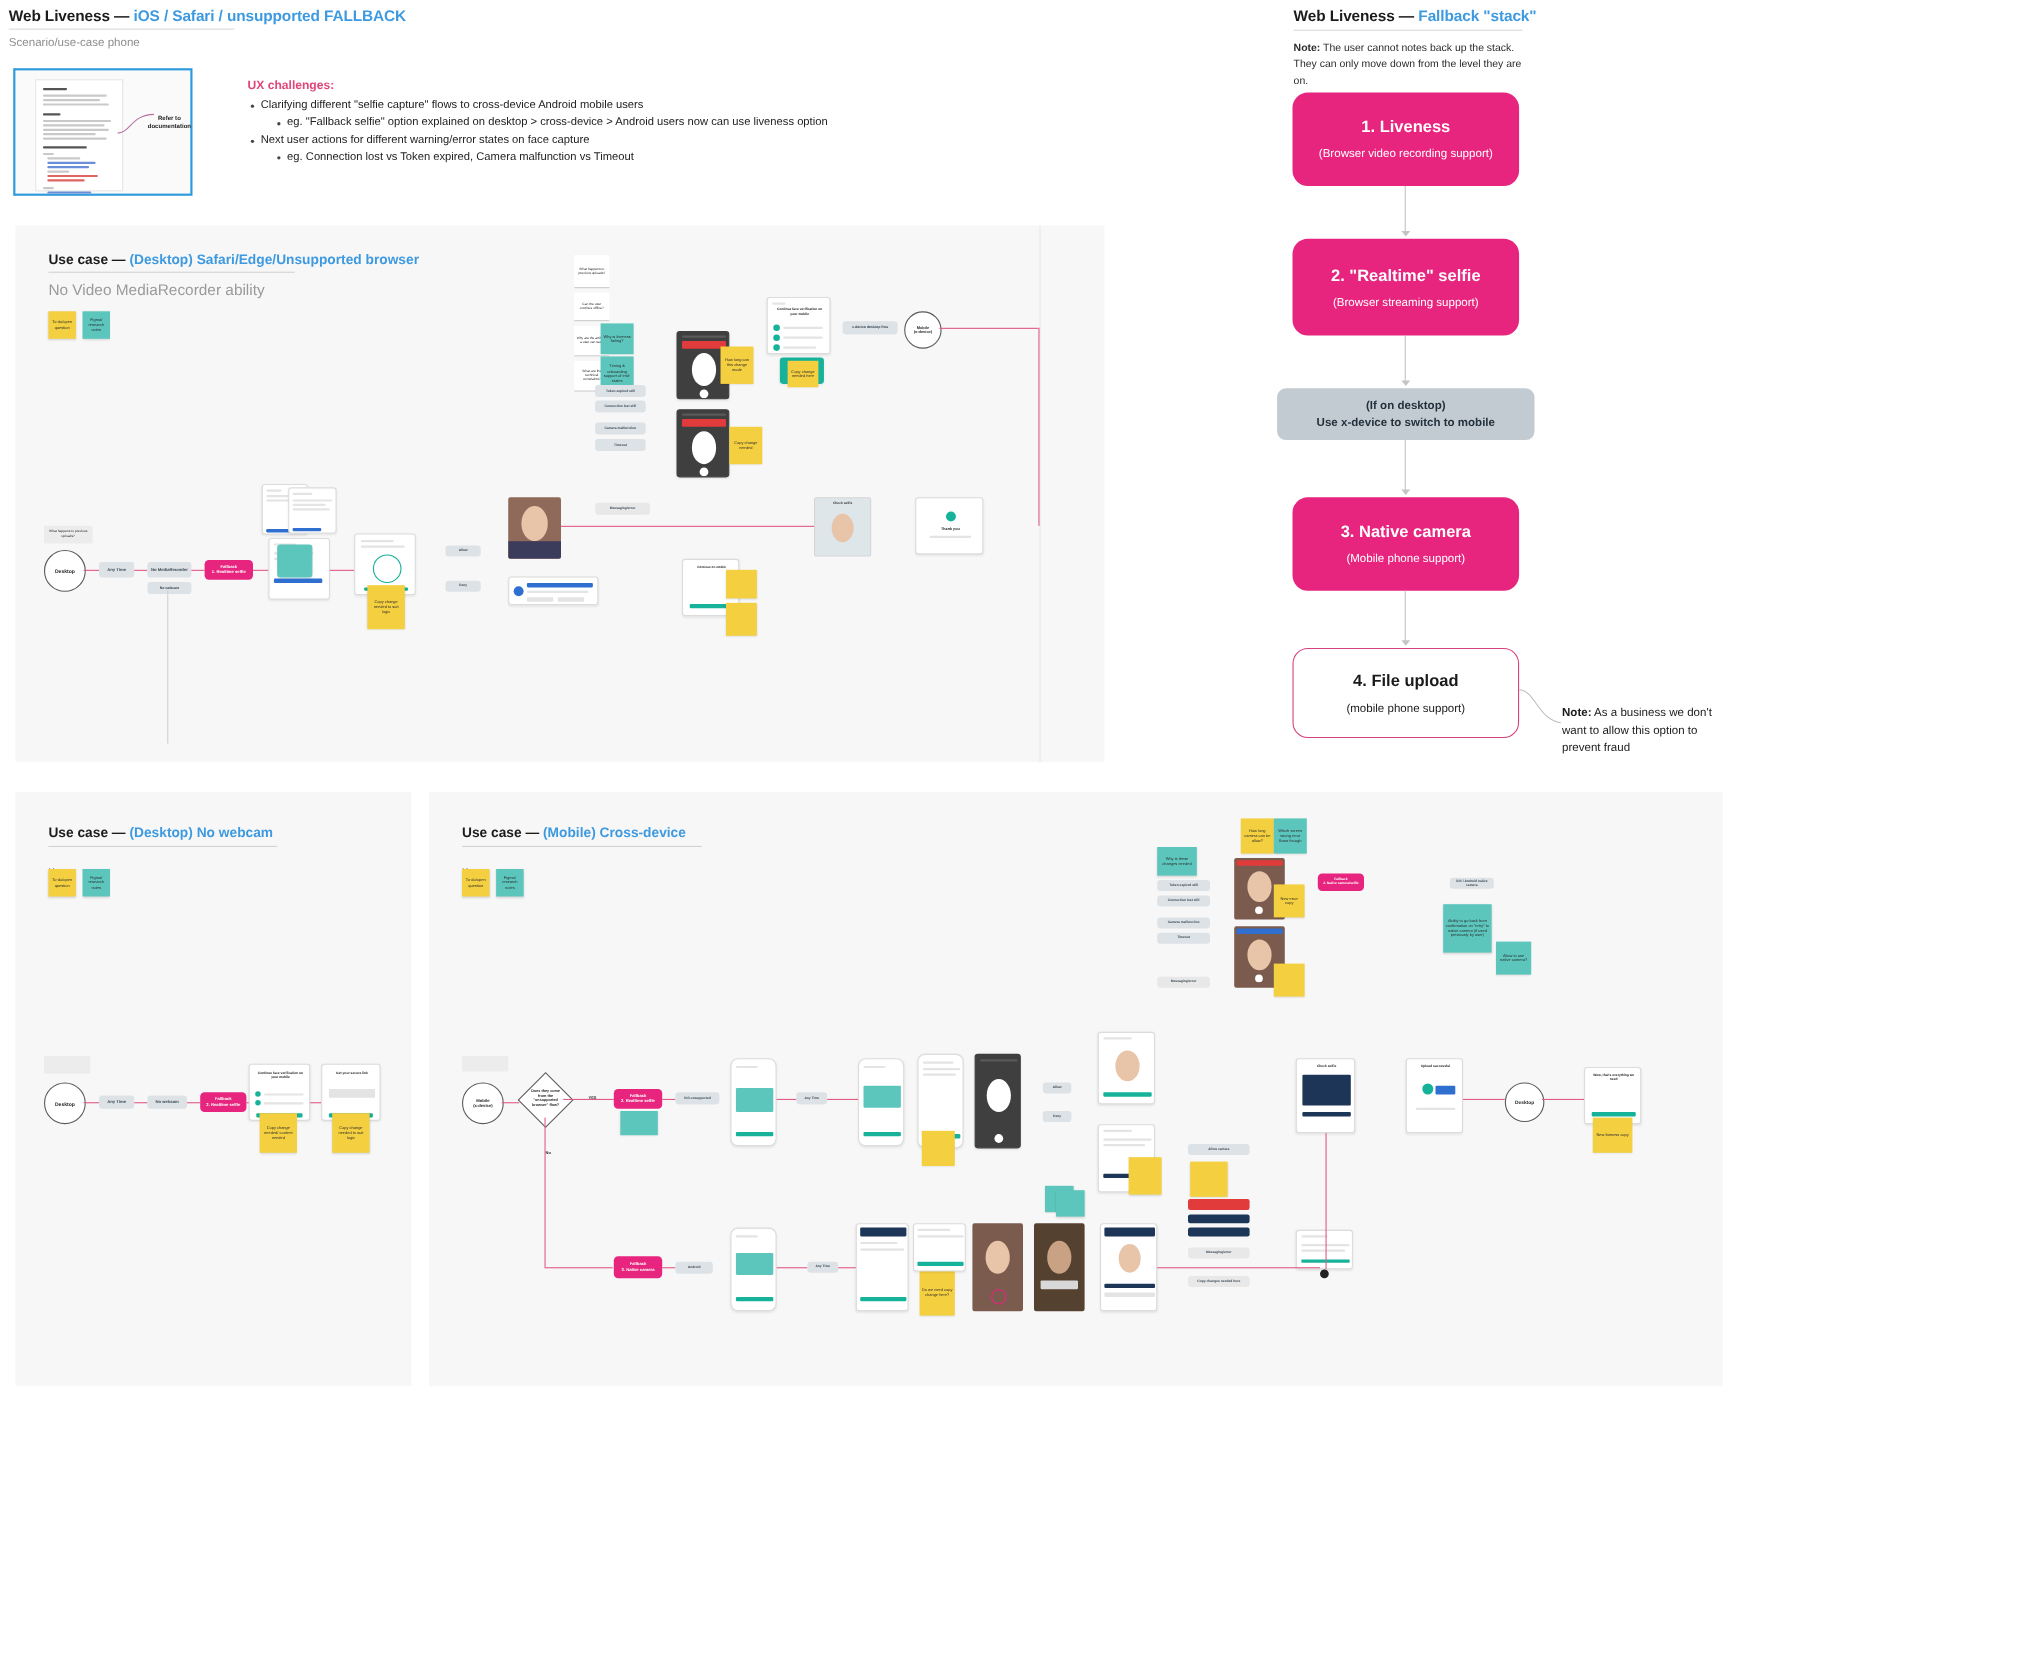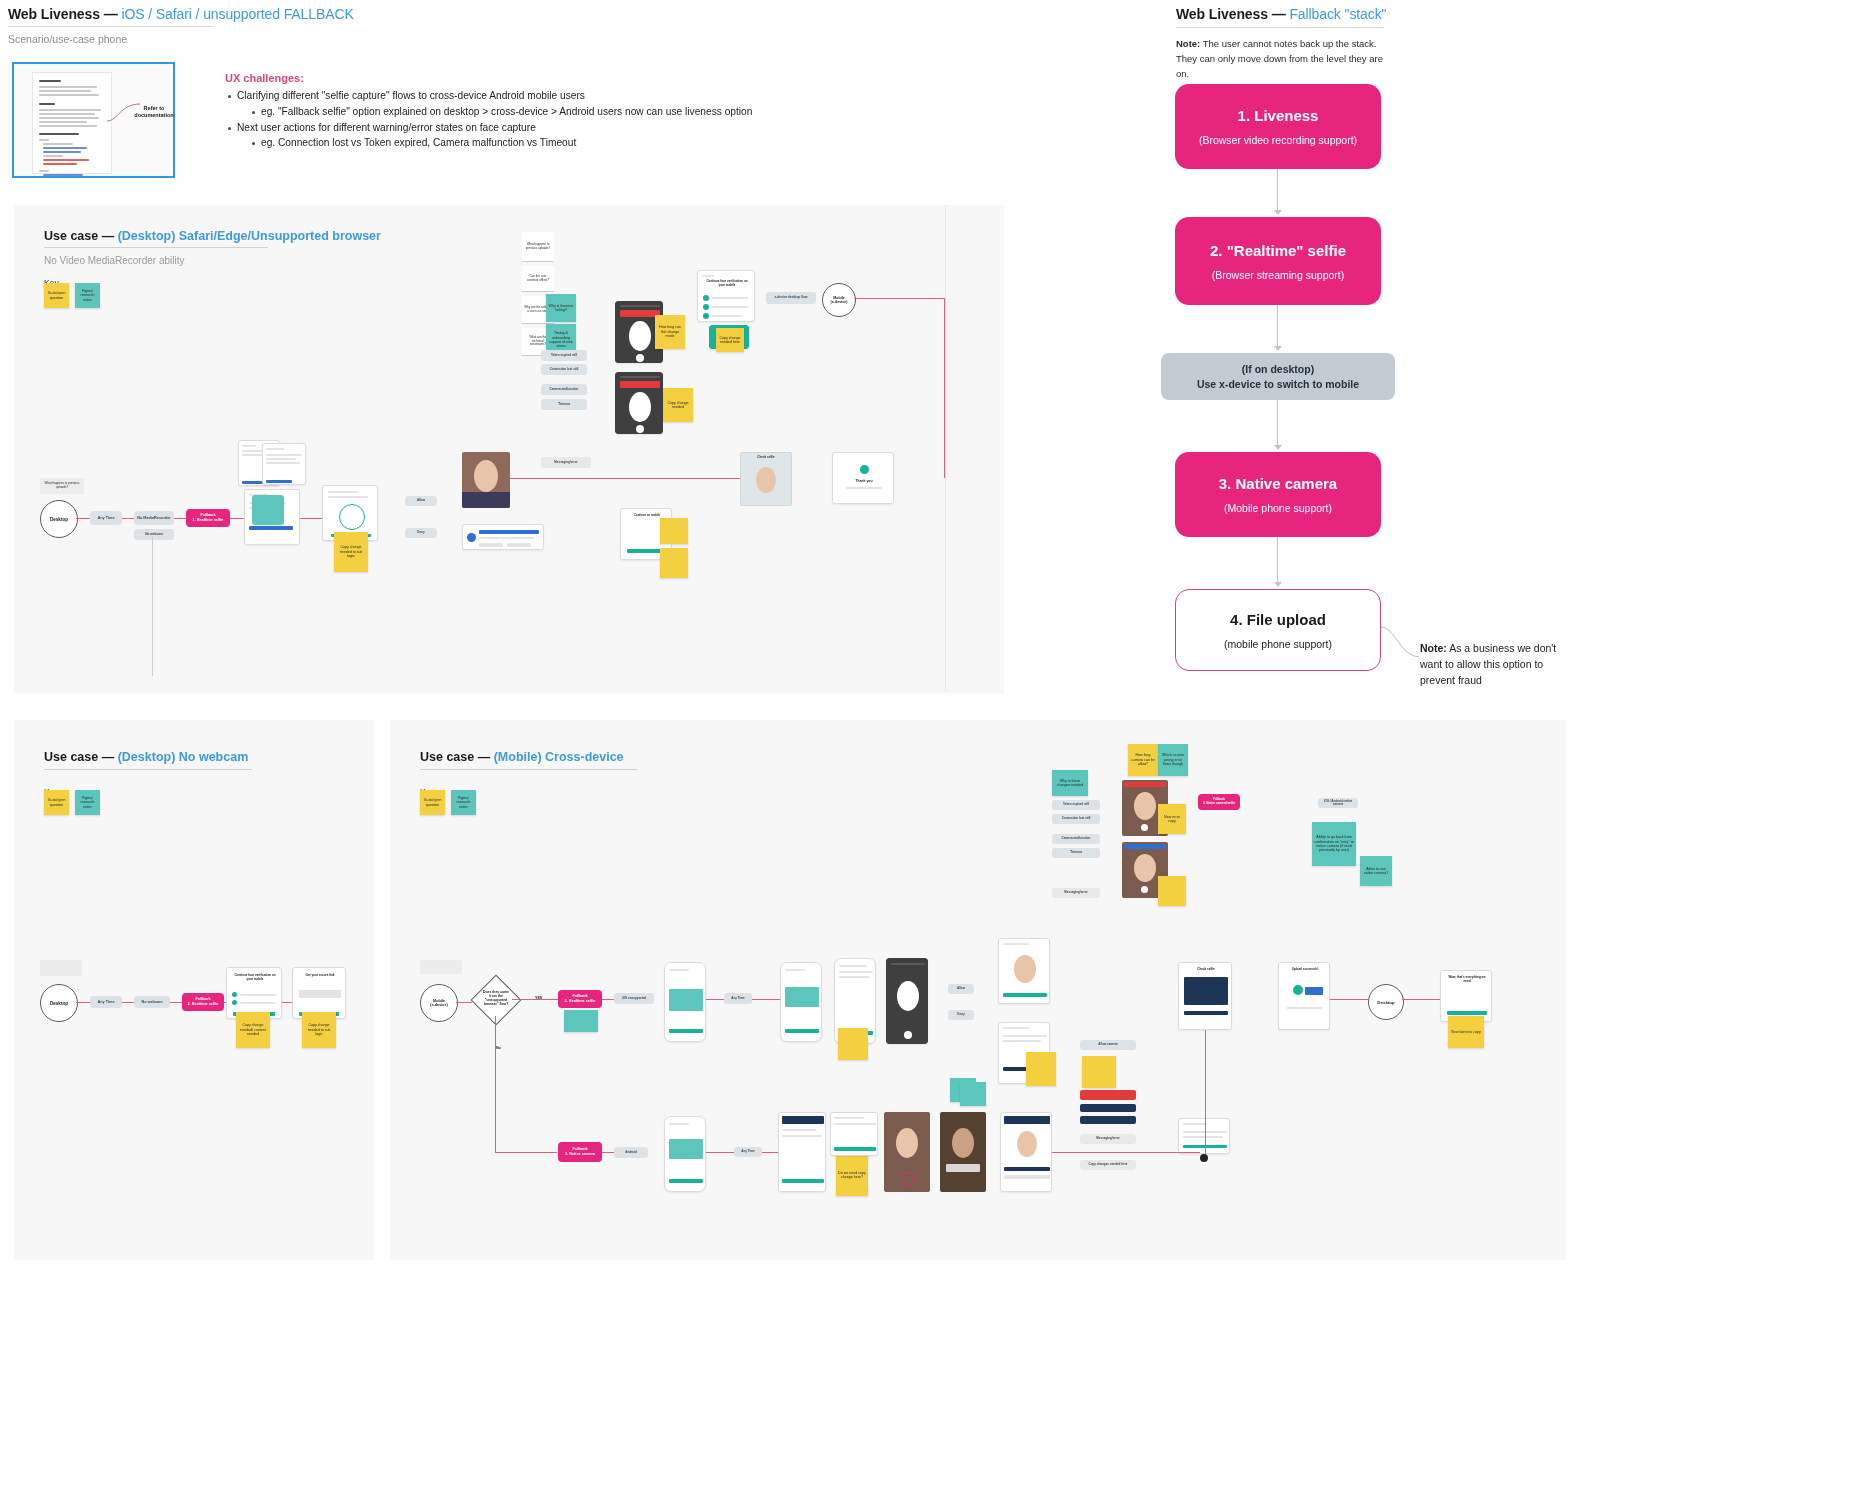--- a/index.html
+++ b/index.html
@@ -8,21 +8,21 @@
     background:#ffffff;
     font-family:"Liberation Sans", sans-serif;
     color:#1b1b1b;
     overflow:hidden;
     position:relative;
   }
   .abs{position:absolute;}
 
   
   .h-title{font-size:14px;font-weight:700;letter-spacing:-.1px;white-space:nowrap;}
-  .h-title .accent{color:#3e9ae0;font-weight:400;}
+  .h-title .accent{color:#3e9ae0;font-weight:700;}
   .rule{height:1px;background:#d9d9d9;}
   .sub{font-size:10.5px;color:#8d8d8d;}
 
   
   .doc-thumb{
     border:2px solid #2e9bdd;background:#fafafa;
     box-sizing:border-box;
   }
   .doc-page{
     position:absolute;background:#fff;border:1px solid #e6e6e6;
@@ -45,21 +45,21 @@
   .ux-sub > li{padding-left:24px;position:relative;}
   .ux-sub > li:before{content:"";position:absolute;left:15px;top:7px;width:3px;height:3px;border-radius:50%;background:#444;}
 
   
   .panel{background:#f7f7f7;box-sizing:border-box;}
   .panel-divider{position:absolute;background:#e8e8e8;width:1px;}
 
   .uc-title{font-size:12.5px;font-weight:700;white-space:nowrap;}
   .uc-title .accent{color:#3e9ae0;}
   .uc-rule{height:1px;background:#d3d3d3;}
-  .uc-note{font-size:10px;color:#9a9a9a;}
+  .uc-note{font-size:14px;color:#9a9a9a;}
   .key-label{font-size:8.5px;color:#333;}
 
   
   .sticky{
     position:absolute;box-sizing:border-box;
     font-size:3.6px;line-height:1.25;text-align:center;
     color:#2b2b2b;padding:3px 2px;overflow:hidden;
     box-shadow:0 1px 2px rgba(0,0,0,.14);
     display:flex;align-items:center;justify-content:center;
   }

